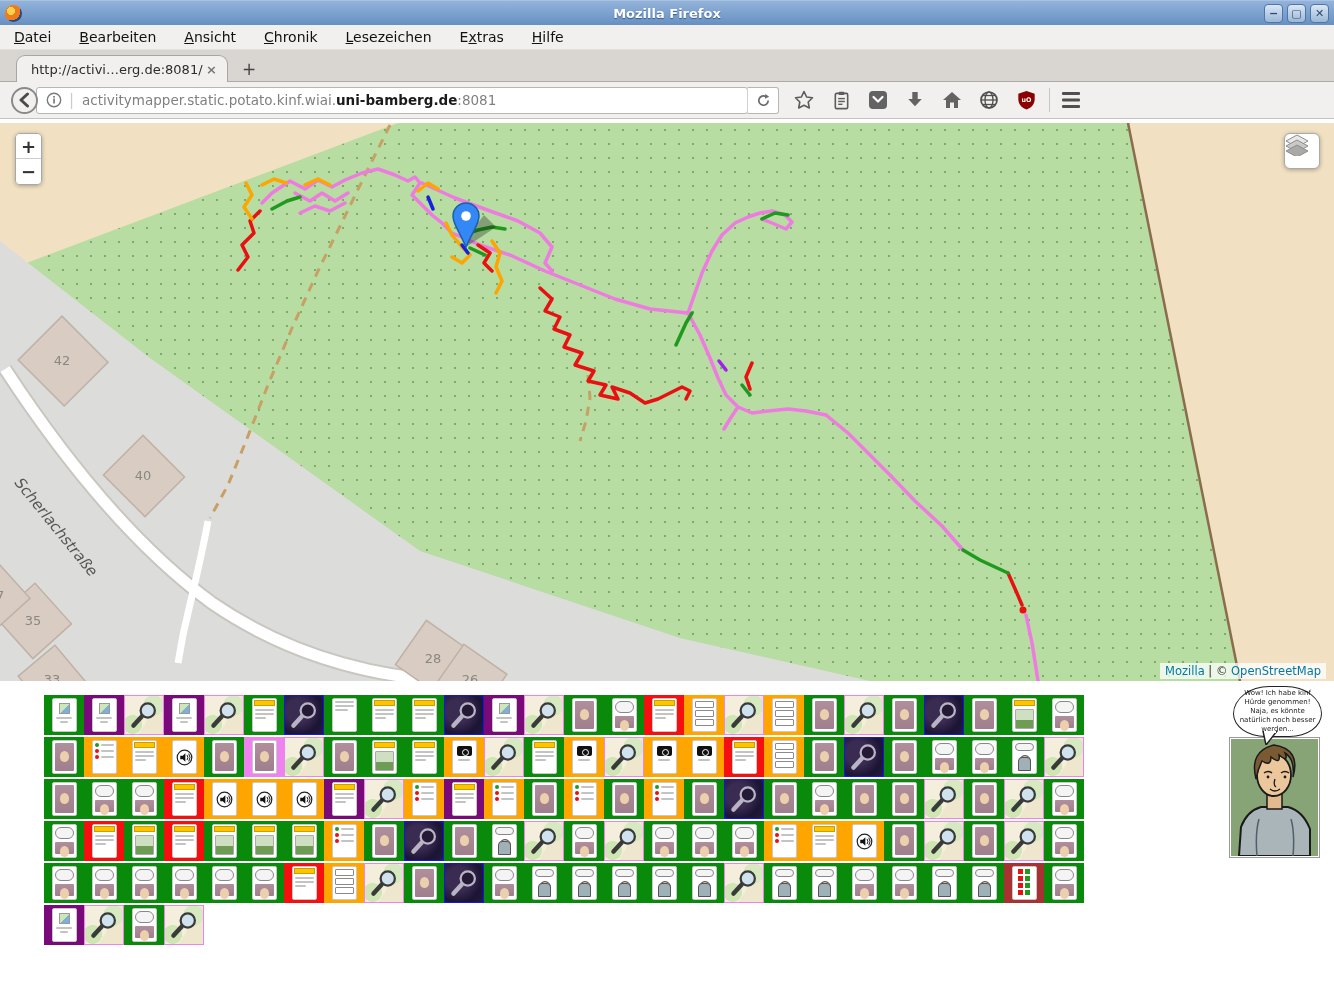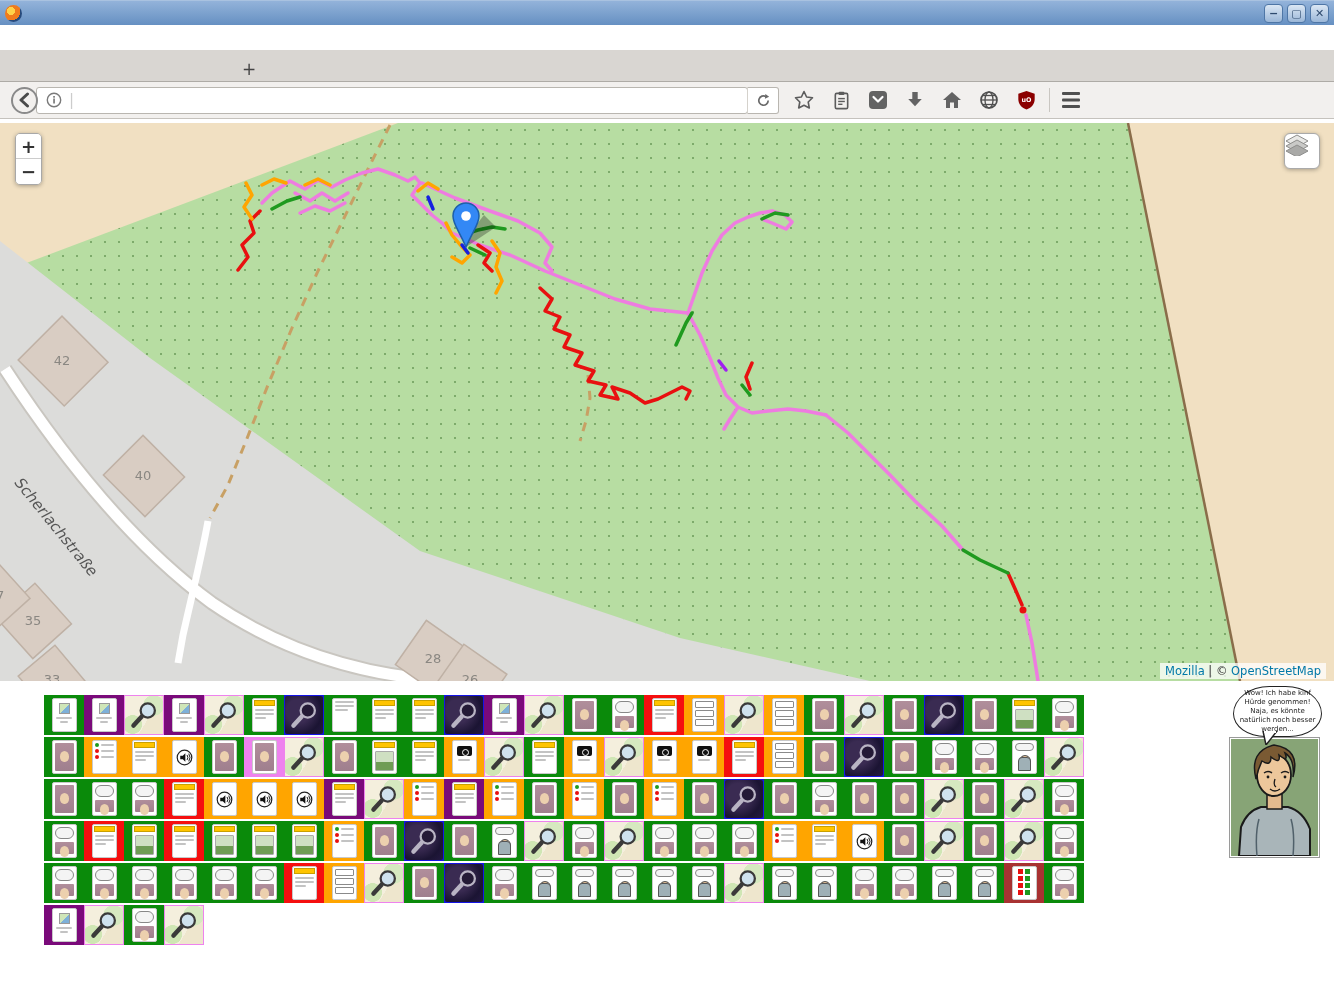--- a/index.html
+++ b/index.html
@@ -118,46 +118,61 @@
   .assistant-box { position:absolute; left:1229px; top:737px; width:91px; height:121px;
     border:1px solid #9a9a9a; background:#fff; padding:1px; }
 </style>
 </head>
 <body>
 
 <div id="app">
 
   <div class="titlebar">
     <div class="ff-logo"></div>
+    <div class="win-title">Mozilla Firefox</div>
     <div class="win-btns">
       <div class="win-btn">−</div>
       <div class="win-btn">▢</div>
       <div class="win-btn">✕</div>
     </div>
   </div>
 
+  <div class="menubar">
+      <div class="menu-item"><u>D</u>atei</div>
+      <div class="menu-item"><u>B</u>earbeiten</div>
+      <div class="menu-item"><u>A</u>nsicht</div>
+      <div class="menu-item"><u>C</u>hronik</div>
+      <div class="menu-item"><u>L</u>esezeichen</div>
+      <div class="menu-item">E<u>x</u>tras</div>
+      <div class="menu-item"><u>H</u>ilfe</div>
+    </div>
 
   <div class="tabbar">
     <div class="tabbar-line"></div>
+    <div class="tab">
+      <span class="tab-label">http://activi…erg.de:8081/</span>
+      <span class="tab-close">×</span>
+    </div>
     <div class="newtab">+</div>
   </div>
 
   <div class="navbar">
     <div class="back-btn">
       <svg width="16" height="16" viewBox="0 0 16 16">
         <path d="M10.5 2 L4 8 L10.5 14" stroke="#4a4a4a" stroke-width="3" fill="none" stroke-linecap="round" stroke-linejoin="round"></path>
       </svg>
     </div>
     <div class="urlbar">
       <svg class="url-info" width="16" height="16" viewBox="0 0 16 16">
         <circle cx="8" cy="8" r="6.7" fill="none" stroke="#7a7a7a" stroke-width="1.4"></circle>
         <rect x="7.2" y="6.5" width="1.7" height="5" fill="#7a7a7a"></rect>
         <rect x="7.2" y="4" width="1.7" height="1.7" fill="#7a7a7a"></rect>
       </svg>
       <span class="url-sep">|</span>
+      <span class="url-text"><span>activitymapper.static.potato.kinf.wiai.</span><b>uni-bamberg.de</b><span>:8081</span></span>
     </div>
     <div class="reload-seg">
       <svg width="15" height="15" viewBox="0 0 16 16">
         <path d="M13 8 A5 5 0 1 1 10.5 3.7" fill="none" stroke="#6a6a6a" stroke-width="1.8"></path>
         <path d="M10 1 L14 4 L9.5 6 Z" fill="#6a6a6a"></path>
       </svg>
     </div>
     <div class="nav-icons">
       <div class="nav-icon">
         <svg width="20" height="20" viewBox="0 0 20 20">

